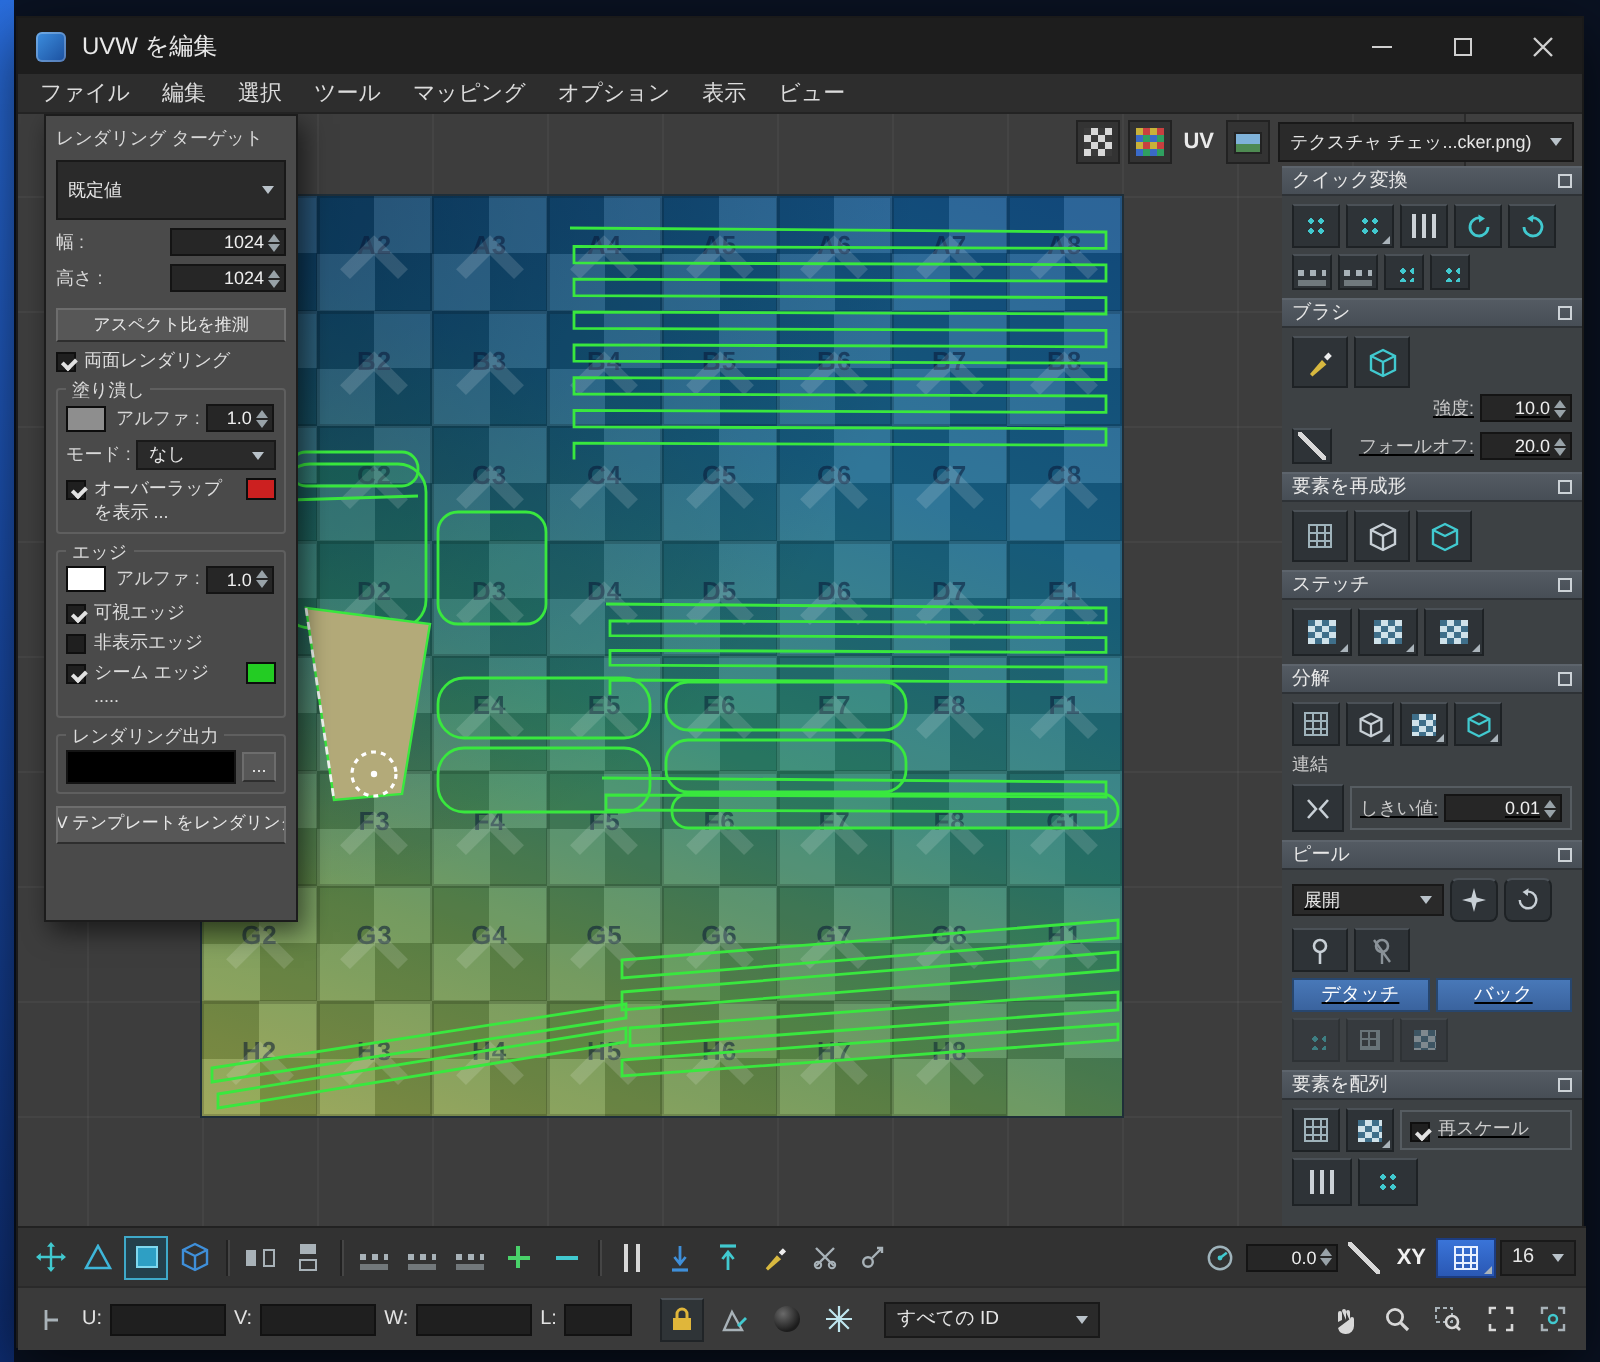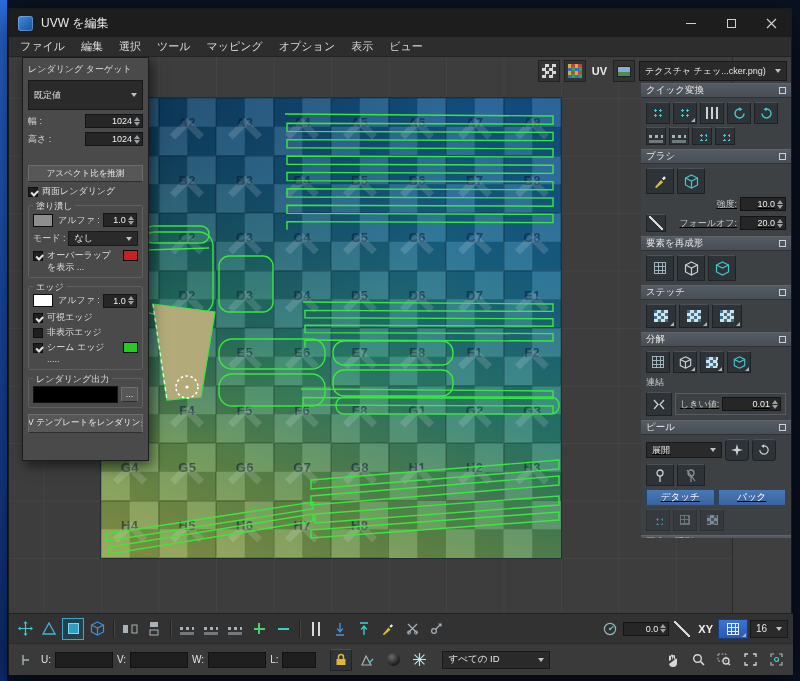--- a/index.html
+++ b/index.html
@@ -70,21 +70,21 @@
 .gtitle{position:absolute;top:-6px;left:4px;background:#4a4a4a;padding:0 3px;font-size:9px;color:#dcdcdc;}
 .swatch{border:1px solid #0d0d0d;flex:none;}
 .sw-fill{width:20px;height:13px;background:#8e8e8e;}
 .sw-red{width:15px;height:11px;background:#cc2020;}
 .sw-white{width:20px;height:13px;background:#ffffff;}
 .sw-green{width:15px;height:11px;background:#23cc23;}
 .out-field{height:17px;background:#000;border:1px solid #141414;flex:1;}
 .mini-btn{width:17px;height:15px;background:#575757;border:1px solid #6d6d6d;border-bottom-color:#2e2e2e;color:#eee;display:flex;align-items:center;justify-content:center;font-size:9px;flex:none;}
 
 
-.panel{position:absolute;left:632px;top:26px;width:150px;height:455px;background:#3d4144;overflow:hidden;}
+.panel{position:absolute;left:632px;top:26px;width:150px;height:530px;background:#3d4144;overflow:hidden;}
 .sec-h{height:15px;background:linear-gradient(180deg,#545b63,#474e56);border-top:1px solid #5d646c;border-bottom:1px solid #2e3236;display:flex;align-items:center;padding:0 5px;color:#e8e8e8;font-size:9.5px;}
 .pin{margin-left:auto;width:7px;height:7px;border:1px solid #ccd2d7;flex:none;}
 .sec-b{padding:4px 5px;display:flex;flex-direction:column;gap:3px;}
 .prow{display:flex;align-items:center;gap:3px;text-decoration:underline;}
 .ibtn{width:24px;height:22px;background:#2e3337;border:1px solid #1e2225;border-top-color:#4b5157;display:flex;align-items:center;justify-content:center;position:relative;flex:none;}
 .ibtn.sm{width:20px;height:18px;}
 .ibtn.dim{opacity:.45;}
 .corner::after{content:"";position:absolute;right:1px;bottom:1px;width:0;height:0;border-left:4px solid transparent;border-bottom:4px solid #aab4bb;}
 .g-dots{width:12px;height:12px;background-image:radial-gradient(#41c9cf 1.3px,transparent 1.4px);background-size:5px 5px;background-position:1px 1px;}
 .g-bars{width:13px;height:12px;background-image:repeating-linear-gradient(90deg,#ccd2d7 0 2px,transparent 2px 5px);}
@@ -297,20 +297,24 @@
             <div class="cell">
               <i class="chev"></i>
               <span class="cell-label">E2</span>
             </div>
             <div class="cell">
               <i class="chev"></i>
               <span class="cell-label">E3</span>
             </div>
             <div class="cell">
               <i class="chev"></i>
+              <span class="cell-label">E4</span>
+            </div>
+            <div class="cell">
+              <i class="chev"></i>
               <span class="cell-label">E5</span>
             </div>
             <div class="cell">
               <i class="chev"></i>
               <span class="cell-label">E6</span>
             </div>
             <div class="cell">
               <i class="chev"></i>
               <span class="cell-label">E7</span>
             </div>
@@ -334,20 +338,24 @@
               <i class="chev"></i>
               <span class="cell-label">F4</span>
             </div>
             <div class="cell">
               <i class="chev"></i>
               <span class="cell-label">F5</span>
             </div>
             <div class="cell">
               <i class="chev"></i>
               <span class="cell-label">F6</span>
+            </div>
+            <div class="cell">
+              <i class="chev"></i>
+              <span class="cell-label">F7</span>
             </div>
             <div class="cell">
               <i class="chev"></i>
               <span class="cell-label">F8</span>
             </div>
             <div class="cell">
               <i class="chev"></i>
               <span class="cell-label">G1</span>
             </div>
             <div class="cell">
@@ -482,21 +490,21 @@
         <div class="spin-row">
           <span class="dlg-label">高さ :</span>
           <div class="spin" style="width:58px;margin-left:auto;">
             <span class="val">1024</span>
             <span class="arrows">
                 <i class="tri-up"></i>
                 <i class="tri-dn"></i>
               </span>
           </div>
         </div>
-        <div class="dlg-btn" style="margin-top:15px;">アスペクト比を推測</div>
+        <div class="dlg-btn" style="margin-top:4px;">アスペクト比を推測</div>
         <label class="cb">
           <span class="cbbox on"></span>
           <span>両面レンダリング</span>
         </label>
 
         <div class="group">
           <span class="gtitle">塗り潰し</span>
           <div class="spin-row">
             <span class="swatch sw-fill"></span>
             <span class="dlg-label" style="margin-left:2px;">アルファ :</span>

